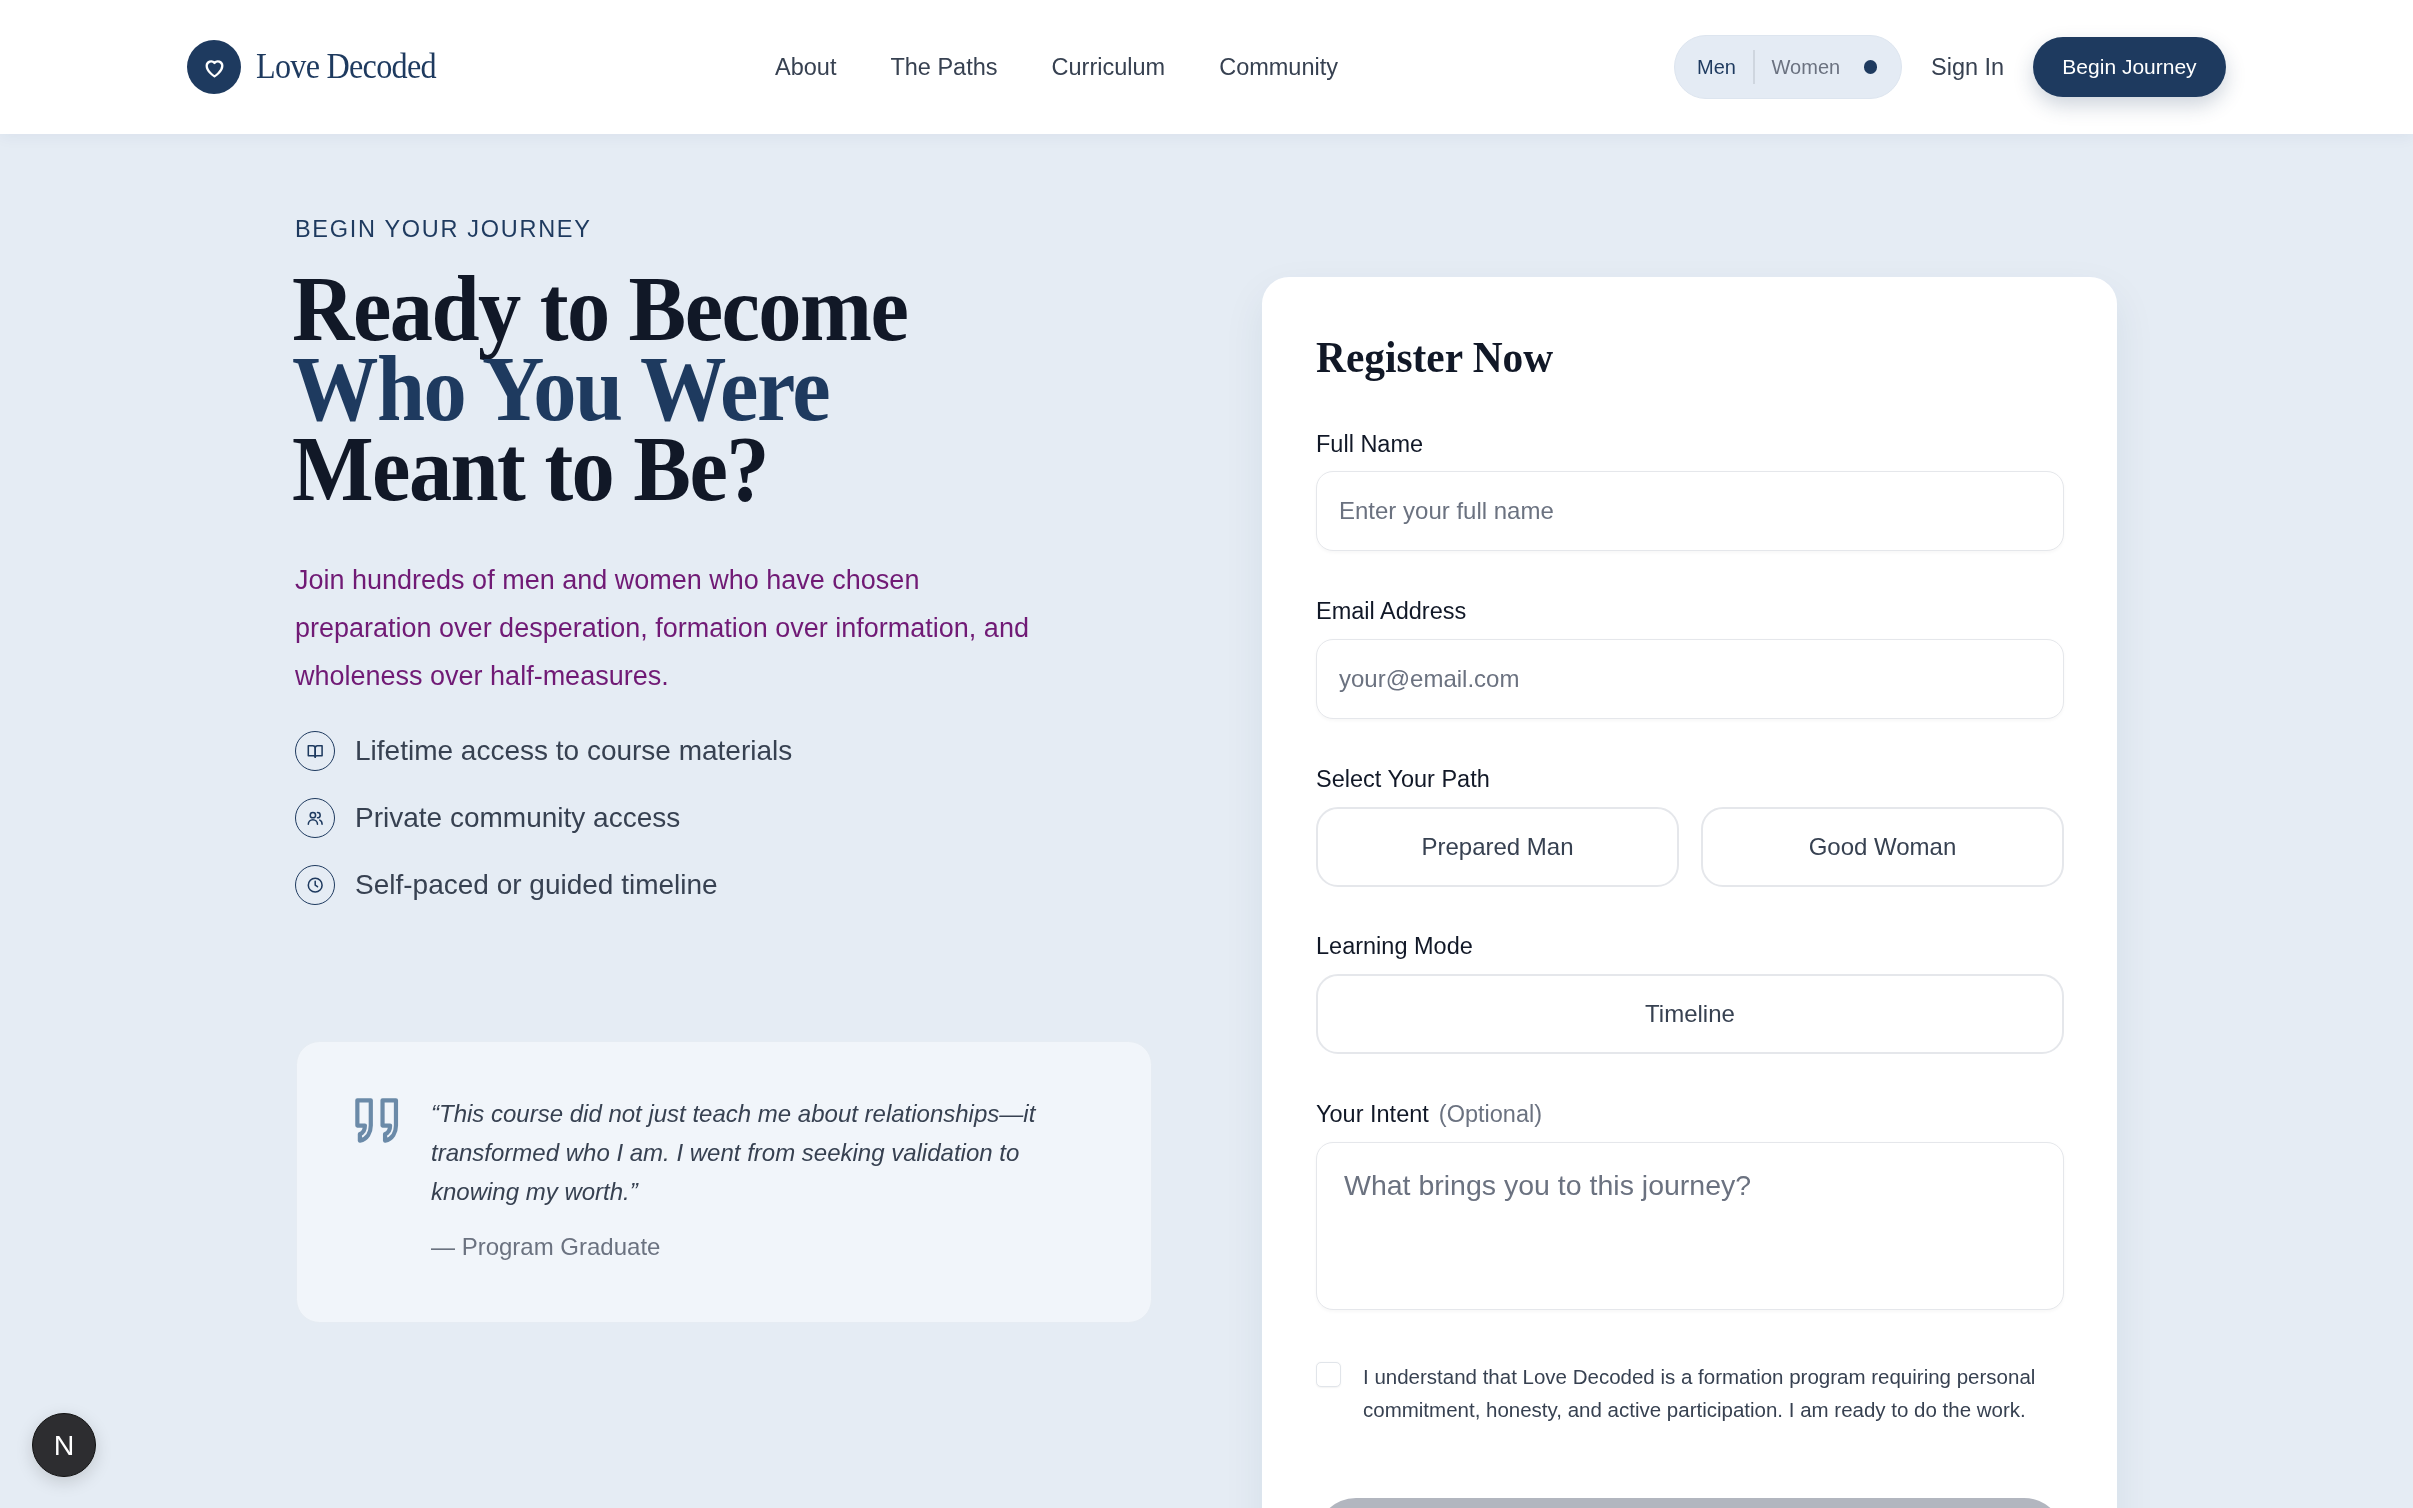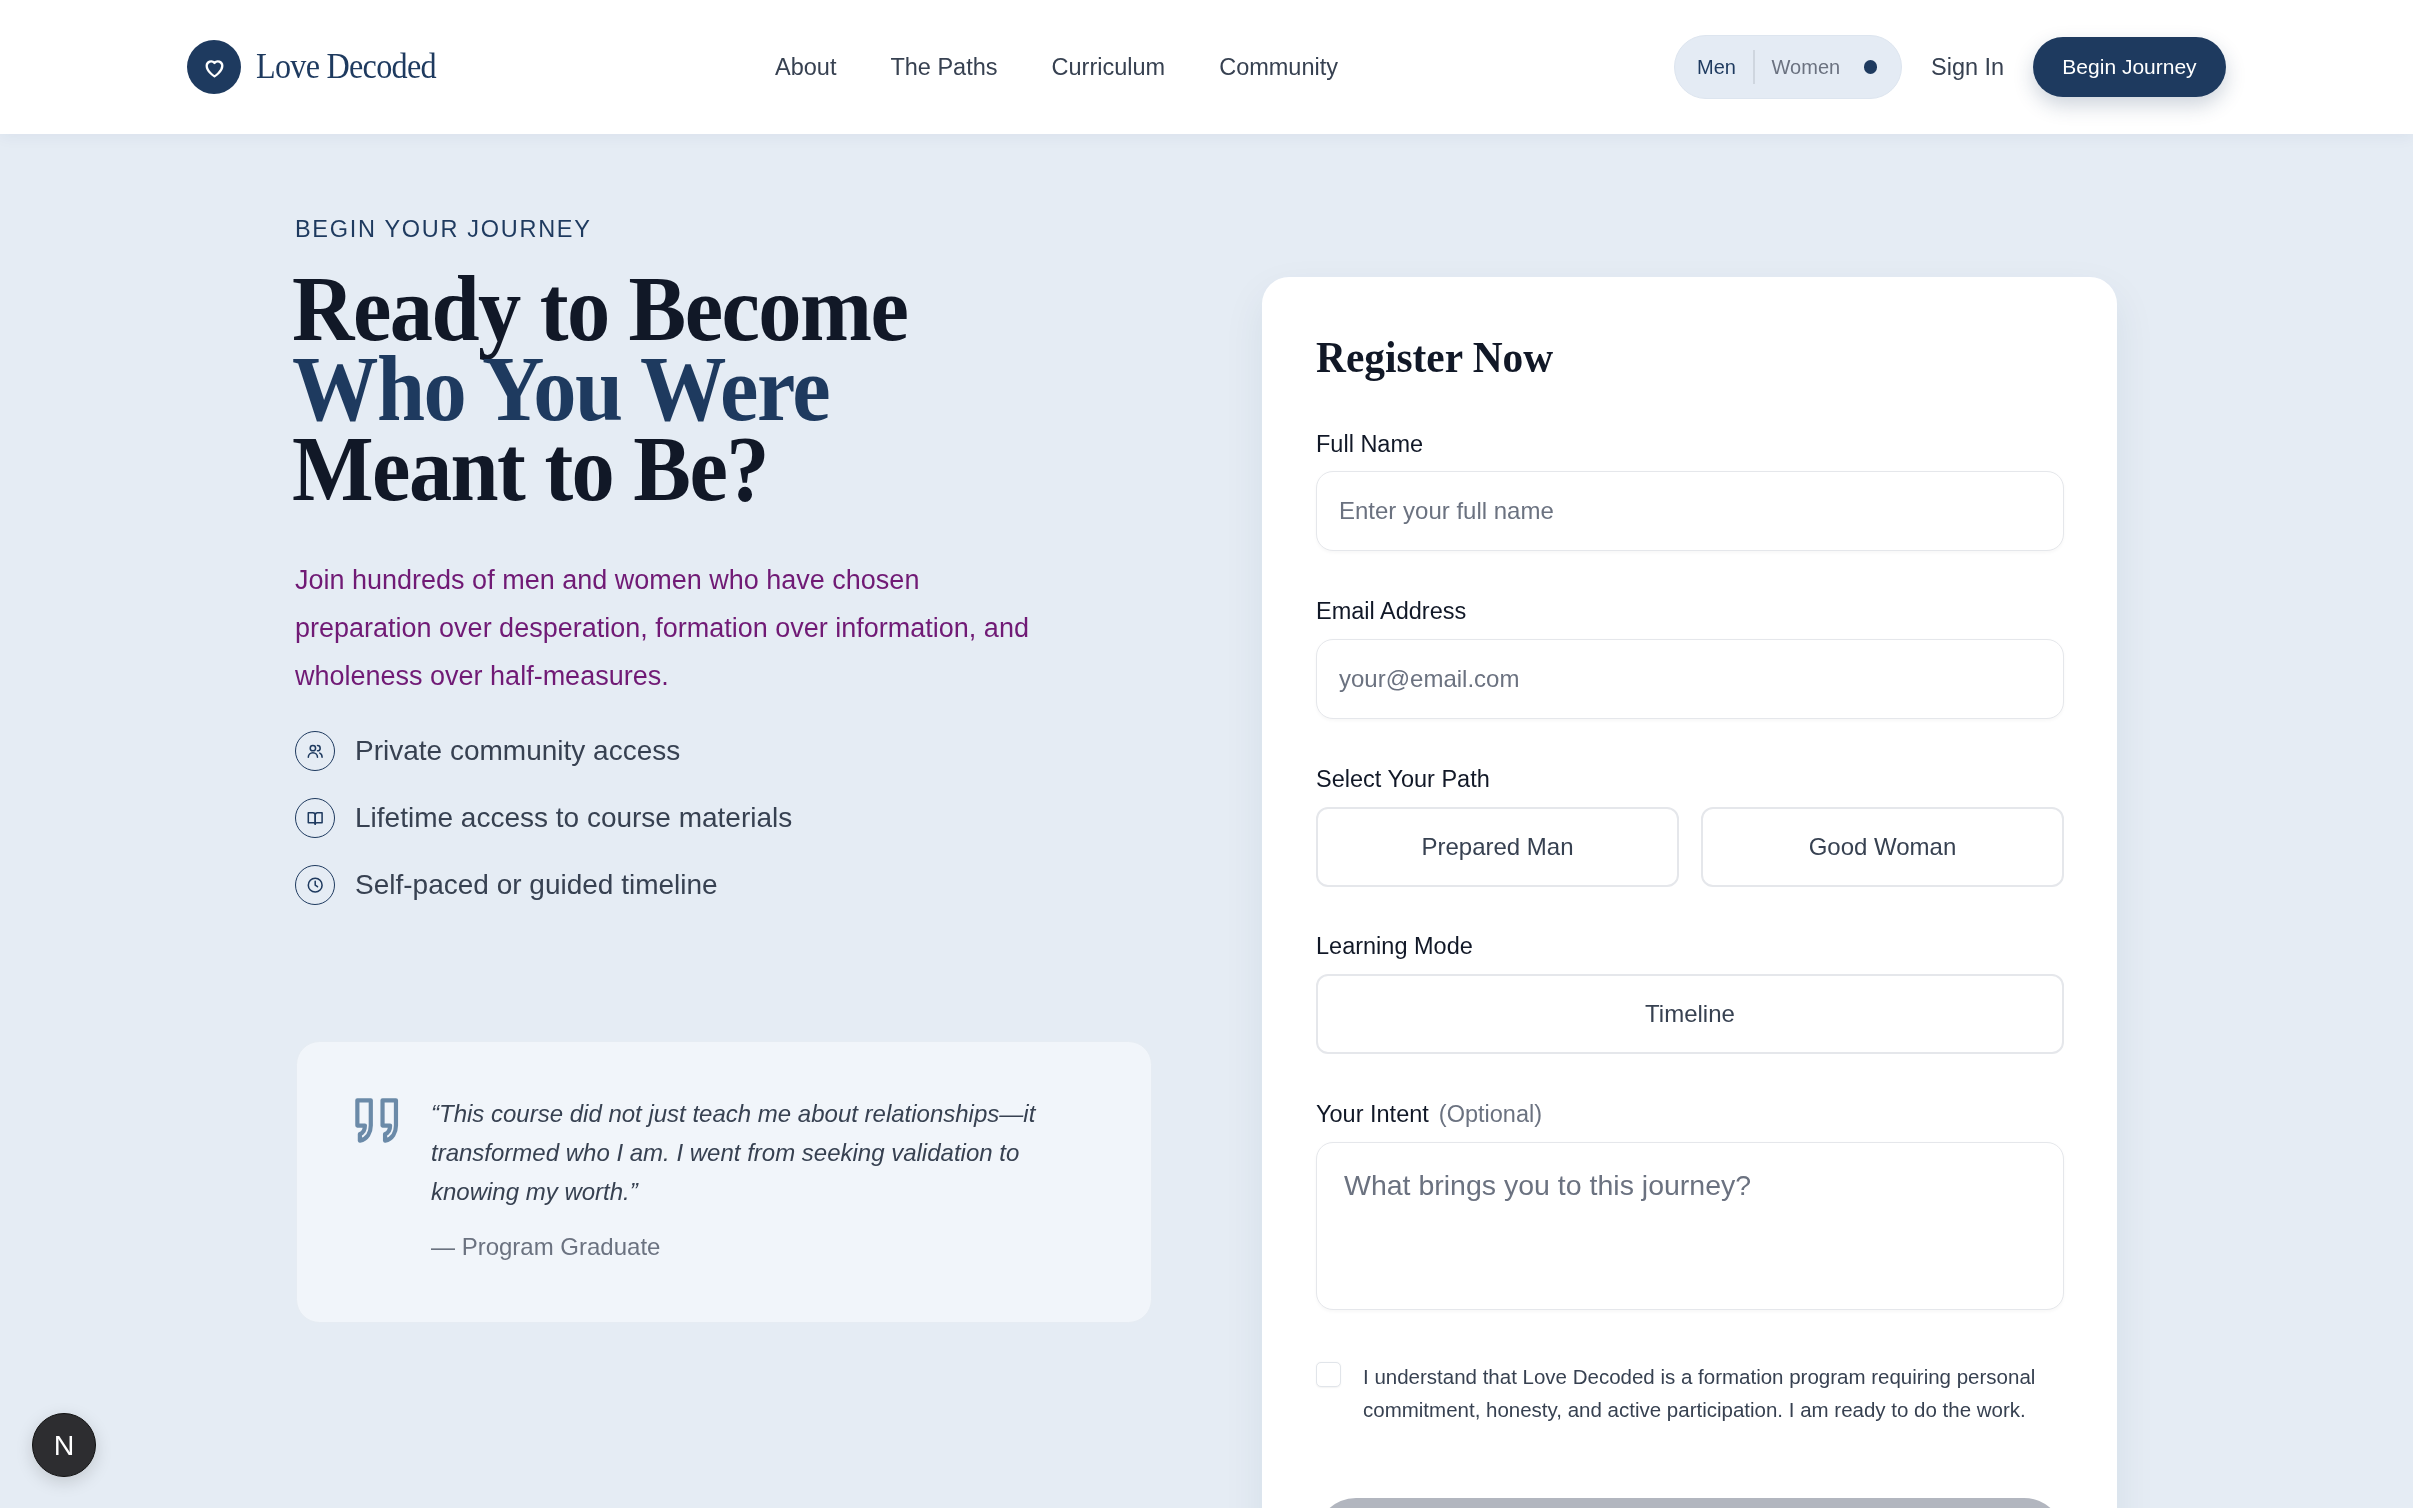--- a/index.html
+++ b/index.html
@@ -112,21 +112,21 @@
     border: 1.7px solid #e5e7eb; border-radius: 17px; background: #ffffff;
     padding: 0 22px; font-size: 24px; color: #111827;
     font-family: "Liberation Sans", sans-serif;
     box-shadow: 0 1.7px 3.4px rgba(0,0,0,0.03);
     outline: none;
   }
   .text-input::placeholder { color: #6b7280; }
   textarea.text-input { padding: 23.5px 27px; height: 168px; resize: none; font-size: 28.5px; line-height: 37px; }
   .choice-row { position: absolute; left: 54px; width: 748px; height: 80px; display: flex; gap: 22px; }
   .choice {
-    flex: 1; height: 80px; border: 2.5px solid #e5e7eb; border-radius: 12px; background: #ffffff;
+    flex: 1; height: 80px; border: 2.5px solid #e5e7eb; border-radius: 22px; background: #ffffff;
     font-size: 24px; color: #374151; font-family: "Liberation Sans", sans-serif;
     display: flex; align-items: center; justify-content: center;
   }
   .choice.selected { background: #e4ecf5; border: 3.4px solid #1e3a5f; color: #1e3a5f; }
   .consent { position: absolute; left: 54px; top: 1083px; width: 754px; display: flex; }
   .checkbox {
     width: 25px; height: 25px; border: 1.7px solid #e1e5ea; border-radius: 5px; background: #fff;
     flex-shrink: 0; margin-top: 1.7px; box-shadow: 0 0.8px 1.7px rgba(0,0,0,0.05);
   }
   .consent-text { margin-left: 22px; font-size: 20.5px; line-height: 33px; color: #374151; width: 704px; }
@@ -178,39 +178,39 @@
 
 <h1 class="headline">
   <span>Ready to Become</span>
   <span class="accent">Who You Were</span>
   <span>Meant to Be?</span>
 </h1>
 
 <p class="intro">Join hundreds of men and women who have chosen preparation over desperation, formation over information, and wholeness over half-measures.</p>
 
 <ul class="features">
+  <li>
+    <span class="feat-icon">
+      <svg width="18.4" height="18.4" viewBox="0 0 24 24" fill="none" stroke="#1e3a5f" stroke-width="2" stroke-linecap="round" stroke-linejoin="round">
+        <path d="M3 5h6a3 3 0 0 1 3 3v12a2 2 0 0 0-2-2H3z"></path>
+          <path d="M21 5h-6a3 3 0 0 0-3 3v12a2 2 0 0 1 2-2h7z"></path>
+      </svg>
+    </span>
+    <span class="feat-text">Lifetime access to course materials</span>
+  </li>
   <li>
     <span class="feat-icon">
       <svg width="18.4" height="18.4" viewBox="0 0 24 24" fill="none" stroke="#1e3a5f" stroke-width="2" stroke-linecap="round" stroke-linejoin="round">
         <circle cx="9" cy="8" r="3.5"></circle>
           <path d="M3 20c0-3.3 2.7-6 6-6s6 2.7 6 6"></path>
           <path d="M15 4.5a3.5 3.5 0 0 1 0 7"></path>
           <path d="M18 14.5c2 .9 3 2.9 3 5.5"></path>
       </svg>
     </span>
     <span class="feat-text">Private community access</span>
-  </li>
-  <li>
-    <span class="feat-icon">
-      <svg width="18.4" height="18.4" viewBox="0 0 24 24" fill="none" stroke="#1e3a5f" stroke-width="2" stroke-linecap="round" stroke-linejoin="round">
-        <path d="M3 5h6a3 3 0 0 1 3 3v12a2 2 0 0 0-2-2H3z"></path>
-          <path d="M21 5h-6a3 3 0 0 0-3 3v12a2 2 0 0 1 2-2h7z"></path>
-      </svg>
-    </span>
-    <span class="feat-text">Lifetime access to course materials</span>
   </li>
   <li>
     <span class="feat-icon">
       <svg width="18.4" height="18.4" viewBox="0 0 24 24" fill="none" stroke="#1e3a5f" stroke-width="2" stroke-linecap="round" stroke-linejoin="round">
         <circle cx="12" cy="12" r="9"></circle>
           <path d="M12 7v5l3 2"></path>
       </svg>
     </span>
     <span class="feat-text">Self-paced or guided timeline</span>
   </li>

